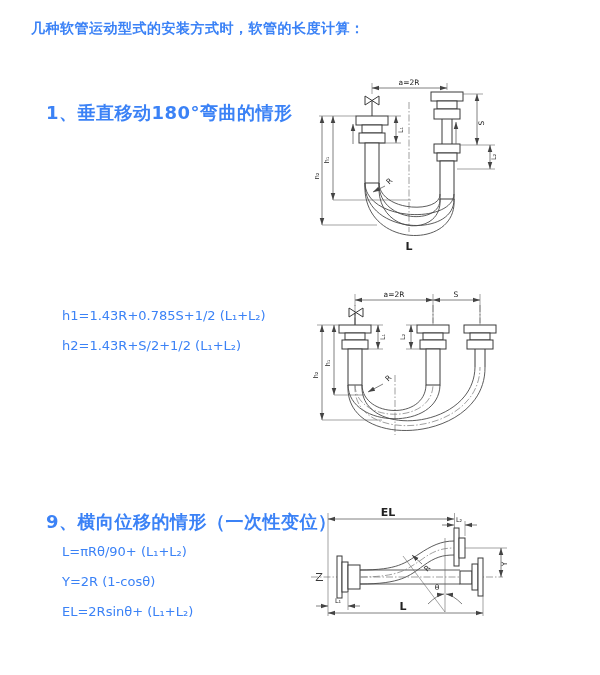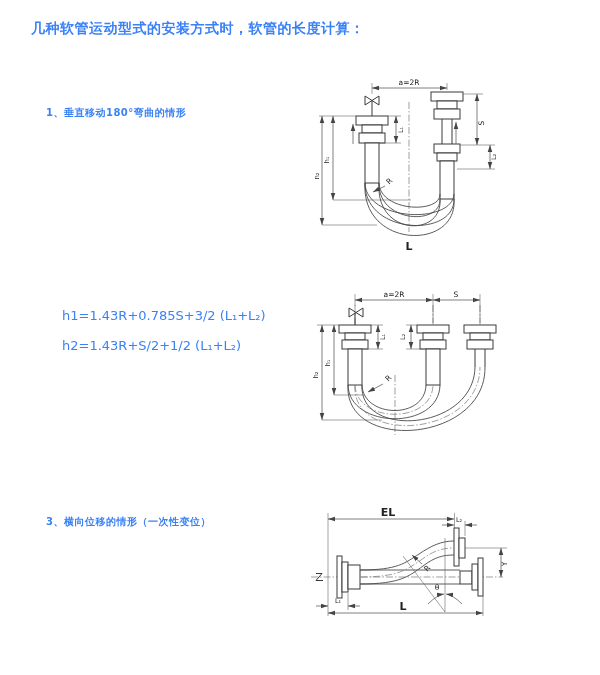--- a/index.html
+++ b/index.html
@@ -1,20 +1,20 @@
 <!DOCTYPE html>
 <html><head>
 <meta charset="utf-8">
 <style>
   html,body{margin:0;padding:0;background:#fff;}
   #page{position:relative;width:600px;height:675px;background:#ffffff;overflow:hidden;
         font-family:"DejaVu Sans","Liberation Sans",sans-serif;color:#3b82f6;}
   .title{position:absolute;left:31px;top:20px;font-size:14px;font-weight:600;letter-spacing:.5px;}
   .section{position:absolute;left:46px;}
-  .section .heading{font-size:10px;font-weight:600;line-height:22px;letter-spacing:.5px;}
+  .section .heading{font-size:18px;font-weight:600;line-height:22px;letter-spacing:.5px;}
   .section .formulas{margin:4px 0 0 16px;}
   .section .formulas .f{font-size:13px;line-height:30px;white-space:pre;}
   #sec1{top:102px;} #sec2{top:297px;} #sec3{top:511px;}
   .diag{position:absolute;}
   #d1{left:315px;top:72px;} #d2{left:312px;top:283px;} #d3{left:303px;top:498px;}
   svg .line{stroke:#3a3a3a;stroke-width:1;fill:none;}
   svg .fit{stroke:#3a3a3a;stroke-width:1;fill:#ffffff;}
   svg .hose{stroke:#4a4a4a;stroke-width:.9;fill:none;}
   svg .dim{stroke:#555;stroke-width:.75;fill:none;}
   svg .thin{stroke:#666;stroke-width:.6;fill:none;}
@@ -29,27 +29,32 @@
 <div id="page">
 
   <div class="title">几种软管运动型式的安装方式时，软管的长度计算：</div>
 
   <div class="section" id="sec1">
     <div class="heading">1、垂直移动180°弯曲的情形</div>
   </div>
 
   <div class="section" id="sec2">
     <div class="formulas">
-      <div class="f">h1=1.43R+0.785S+3/2 (L₁+L₂)</div>
+      <div class="f">h1=1.43R+0.785S+1/2 (L₁+L₂)</div>
       <div class="f">h2=1.43R+S/2+1/2 (L₁+L₂)</div>
     </div>
   </div>
 
   <div class="section" id="sec3">
-    <div class="heading">3、横向位移的情形（一次性变位）</div>
+    <div class="heading">9、横向位移的情形（一次性变位）</div>
+    <div class="formulas">
+      <div class="f">L=πRθ/90+ (L₁+L₂)</div>
+      <div class="f">Y=2R (1-cosθ)</div>
+      <div class="f">EL=2Rsinθ+ (L₁+L₂)</div>
+    </div>
   </div>
 
   <svg id="d1" class="diag" width="275" height="190" viewBox="0 0 275 190">
     <defs>
       <marker id="d1a" viewBox="0 0 10 10" refX="10" refY="5" markerWidth="7" markerHeight="7" orient="auto-start-reverse" markerUnits="userSpaceOnUse">
         <path d="M0,1.8 L10,5 L0,8.2 Z" fill="#444"></path>
       </marker>
       <pattern id="d1h" width="4" height="4" patternUnits="userSpaceOnUse">
         <path d="M0,0 L4,4 M0,4 L4,0" stroke="#999" stroke-width="0.6"></path>
       </pattern>

